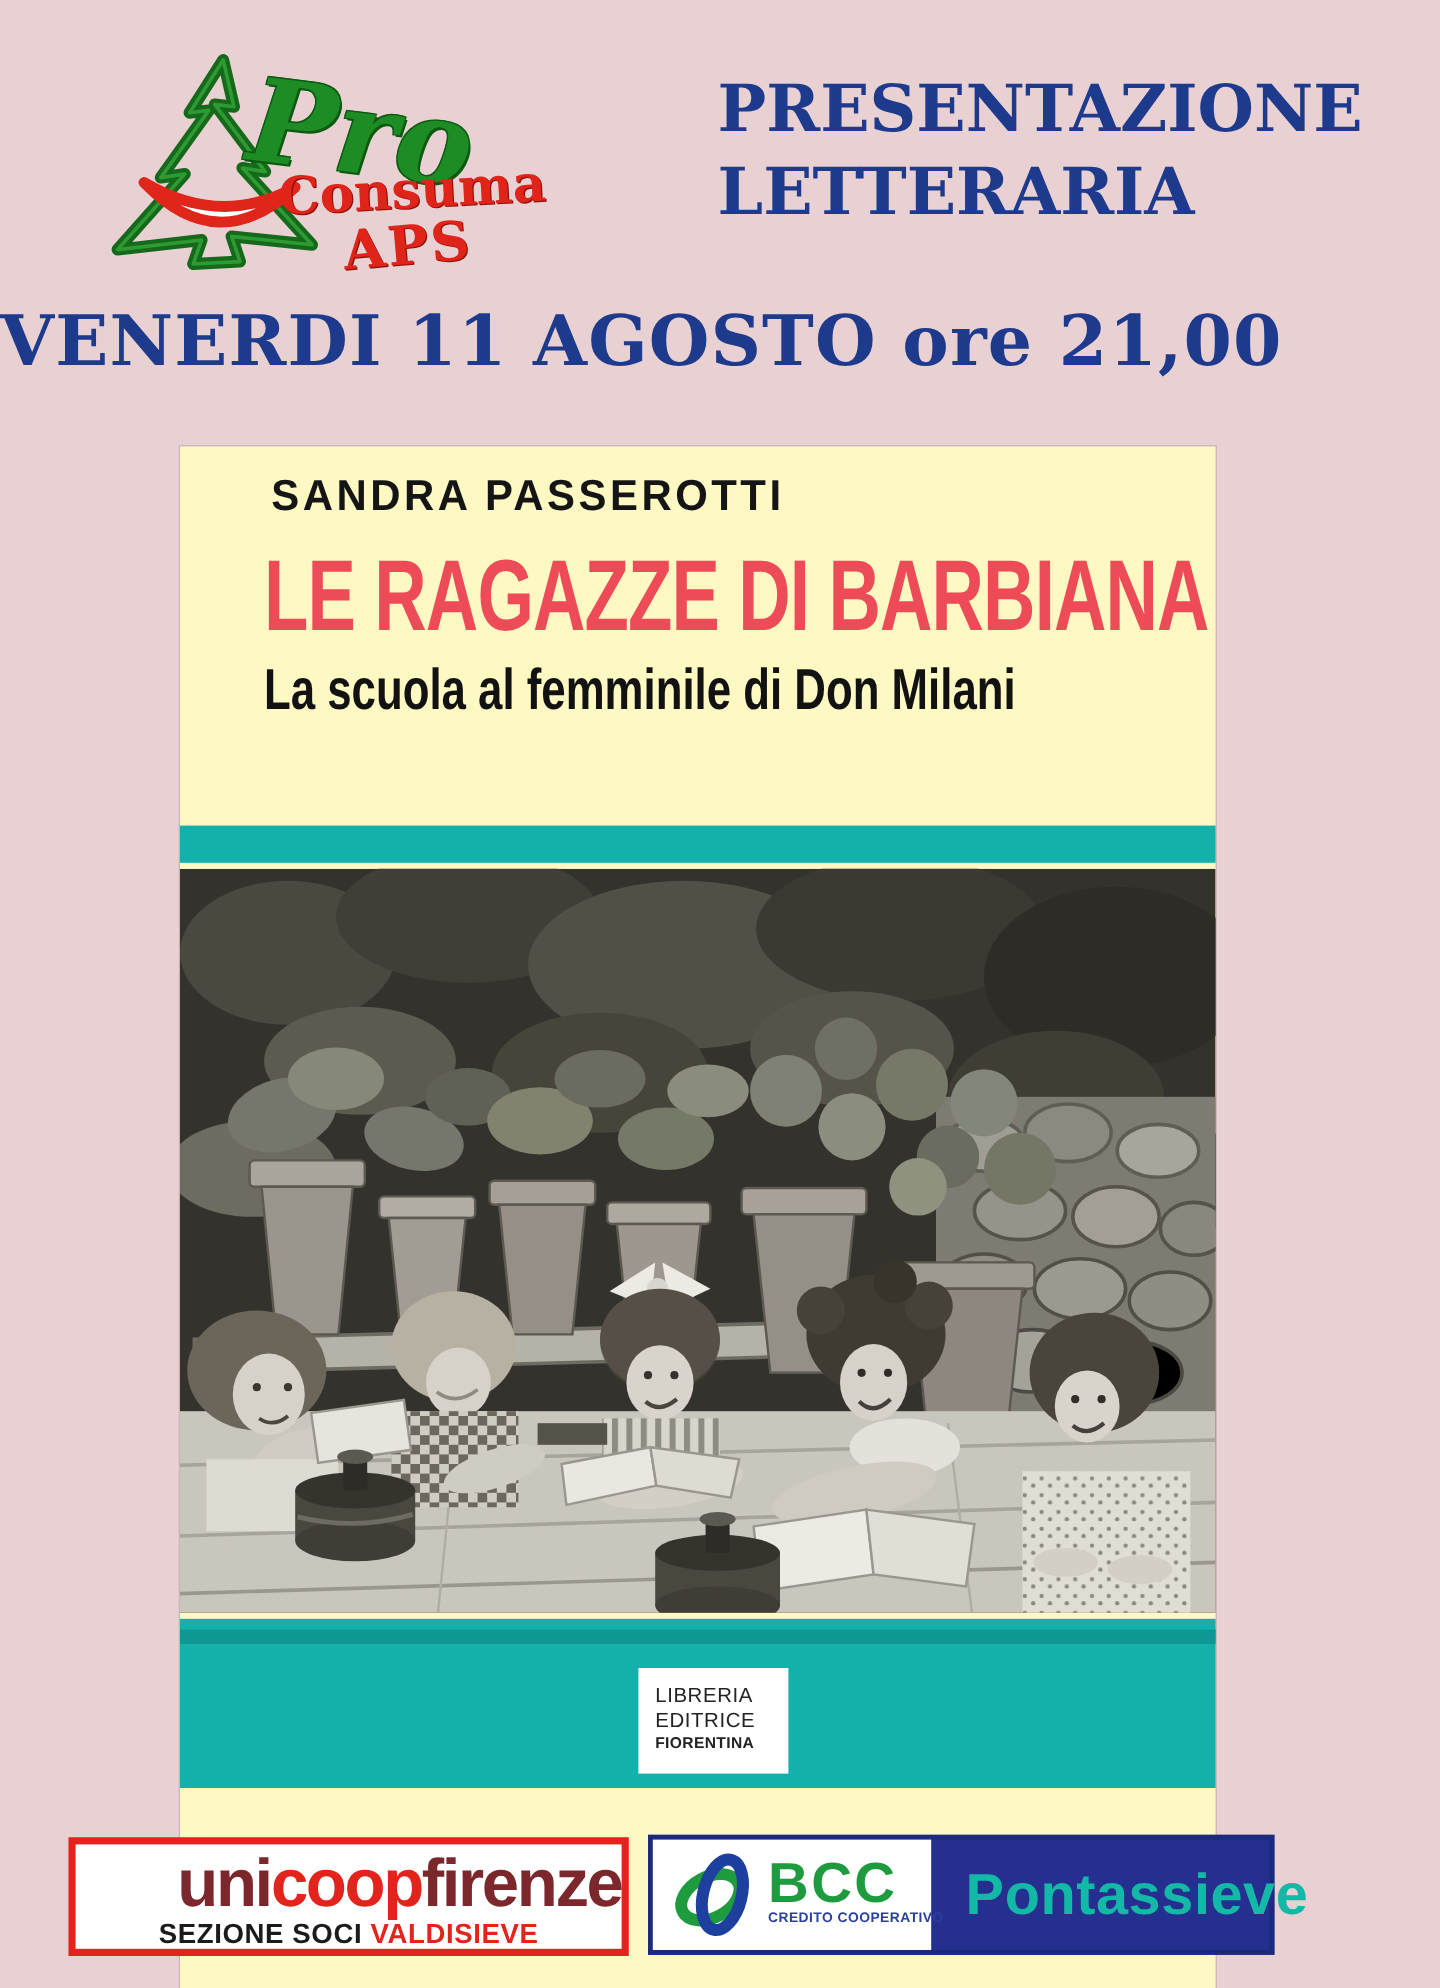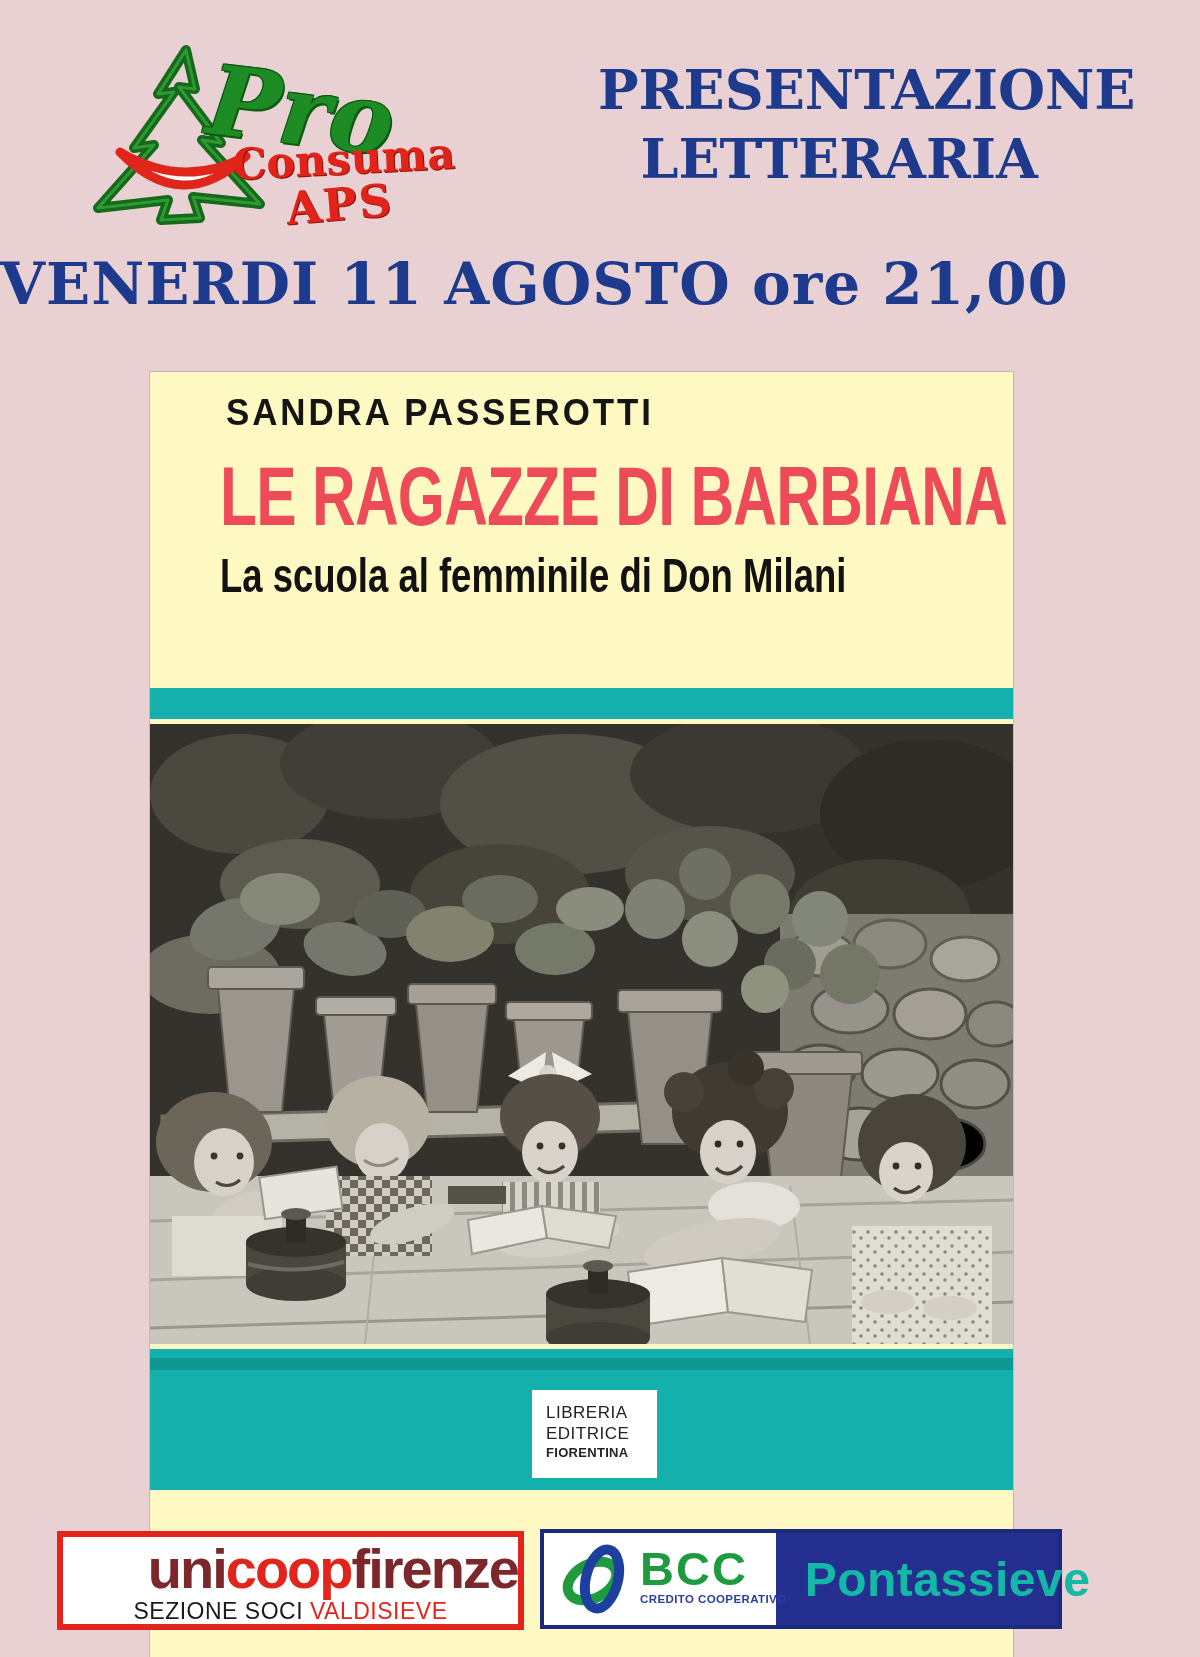--- a/index.html
+++ b/index.html
@@ -11,21 +11,21 @@
   .logo-pro{position:absolute;left:166px;top:18px;font-family:"DejaVu Serif",serif;
             font-weight:bold;font-style:italic;font-size:96px;color:#1d8c24;
             transform:rotate(7deg);transform-origin:left top;line-height:1;
             text-shadow:2px 2px 0 #0b5a10,-1px -1px 0 #0b5a10,1px -1px 0 #0b5a10,-1px 1px 0 #0b5a10;}
   .logo-consuma{position:absolute;left:184px;top:104px;font-family:"DejaVu Serif",serif;
             font-weight:bold;font-size:43px;color:#e0241a;transform:rotate(-3deg);line-height:1;
             text-shadow:1px 1px 0 #8d120c;}
   .logo-aps{position:absolute;left:238px;top:148px;font-family:"DejaVu Serif",serif;
             font-weight:bold;font-size:45px;color:#e0241a;transform:rotate(-5deg);line-height:1;
             letter-spacing:2px;text-shadow:1px 1px 0 #8d120c;}
-  .event-title{position:absolute;left:598px;top:56px;width:440px;text-align:right;
+  .event-title{position:absolute;left:598px;top:56px;width:440px;text-align:left;
             font-family:"DejaVu Serif",serif;font-weight:bold;font-size:54px;line-height:1.28;
             color:#1d3a8c;letter-spacing:0px;}
   .date-line{position:absolute;left:0;top:250px;width:1124px;text-align:left;
             font-family:"DejaVu Serif",serif;font-weight:bold;font-size:58px;color:#1d3a8c;
             letter-spacing:1px;white-space:nowrap;}
   
   .cover{position:absolute;left:150px;top:372px;width:863px;height:1292px;background:#fef9c3;
          box-shadow:0 0 0 1px rgba(120,90,95,.25);}
   .cover .author{position:absolute;left:76px;top:20px;font-weight:bold;font-size:36px;color:#151515;
          letter-spacing:3px;white-space:nowrap;transform:scaleX(.97);transform-origin:left top;}
@@ -42,21 +42,21 @@
   .pub-box .l1,.pub-box .l2{font-weight:normal;font-size:17px;color:#232323;line-height:1.25;
            margin-left:14px;letter-spacing:.5px;}
   .pub-box .l1{margin-top:12px;}
   .pub-box .l3{font-weight:bold;font-size:13px;color:#232323;line-height:1.3;margin-left:14px;letter-spacing:.3px;}
   
   .unicoop{position:absolute;left:57px;top:1531px;width:467px;height:99px;background:#ffffff;
            border:6px solid #e2241c;box-sizing:border-box;text-align:center;}
   .unicoop .word{font-weight:bold;font-size:56px;letter-spacing:-2px;line-height:1;margin-top:4px;white-space:nowrap;text-align:right;}
   .unicoop .p1,.unicoop .p3{color:#7c272b;}
   .unicoop .p2{color:#e2241c;}
-  .unicoop .sub{font-weight:normal;font-size:23px;margin-top:1px;letter-spacing:.5px;white-space:nowrap;}
+  .unicoop .sub{font-weight:bold;font-size:23px;margin-top:1px;letter-spacing:.5px;white-space:nowrap;}
   .unicoop .s1{color:#1b1b1b;}
   .unicoop .s2{color:#e2241c;}
   .bcc{position:absolute;left:540px;top:1529px;width:522px;height:100px;background:#242f90;
        border:4px solid #1c2a7e;box-sizing:border-box;}
   .bcc-white{position:absolute;left:0;top:0;width:232px;height:92px;background:#ffffff;}
   .bcc-rings{position:absolute;left:14px;top:8px;}
   .bcc-word{position:absolute;left:96px;top:12px;font-weight:bold;font-size:47px;color:#1f9b3f;
             letter-spacing:2px;line-height:1;}
   .bcc-sub{position:absolute;left:96px;top:60px;font-weight:bold;font-size:11.5px;color:#2a3f9f;
             letter-spacing:.4px;white-space:nowrap;}

